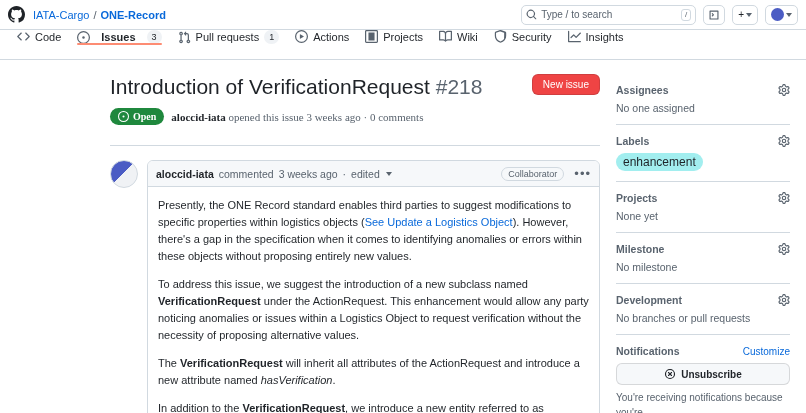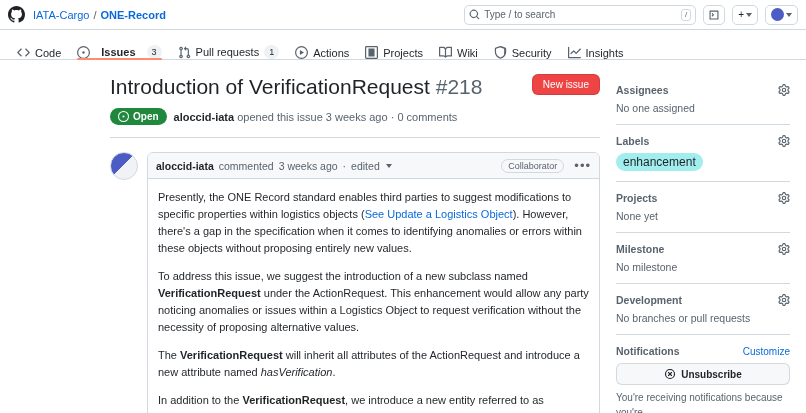--- a/index.html
+++ b/index.html
@@ -24,21 +24,21 @@
     gap: 8px;
   }
   .gh-logo { width: 17px; height: 17px; flex: 0 0 auto; }
   .breadcrumb { display: flex; align-items: center; gap: 4px; font-size: 11px; }
   .breadcrumb .owner { color: #0969da; }
   .breadcrumb .sep { color: #59636e; }
   .breadcrumb .repo { color: #0969da; font-weight: bold; }
 
   .topbar-right { margin-left: auto; display: flex; align-items: center; gap: 7px; }
   .search-box {
-    width: 232px; height: 20px;
+    width: 175px; height: 20px;
     border: 1px solid #d1d9e0; border-radius: 5px;
     display: flex; align-items: center; gap: 4px;
     padding: 0 4px;
     color: #59636e; font-size: 10px;
     background: #ffffff;
   }
   .search-box .mag { width: 11px; height: 11px; flex:0 0 auto; }
   .slash-key {
     margin-left: auto;
     border: 1px solid #d1d9e0; border-radius: 3px;
@@ -53,21 +53,21 @@
   .plus-btn {
     height: 20px; border: 1px solid #d1d9e0; border-radius: 5px;
     display:flex; align-items:center; gap:2px; padding: 0 5px;
     color:#1f2328; font-size: 10px;
   }
   .caret { width:0;height:0;border-left:3px solid transparent;border-right:3px solid transparent;border-top:4px solid #59636e; }
 
   
   .reponav {
     height: 30px;
-    display: flex; align-items: flex-end;
+    display: flex; align-items: flex-start;
     padding: 0 10px;
     border-bottom: 1px solid #d1d9e0;
     gap: 2px;
     background: #ffffff;
   }
   .navitem {
     display: flex; align-items: center; gap: 5px;
     padding: 0 7px;
     font-size: 11px;
     color: #1f2328;
@@ -102,21 +102,21 @@
   }
   .issue-number { color: #59636e; font-weight: 300; }
   .newissue-btn {
     margin-left: auto;
     background: #ef4444; color: #ffffff;
     font-size: 10px; font-weight: normal;
     border-radius: 6px; padding: 4px 10px;
     border: 1px solid rgba(31,35,40,0.15);
     white-space: nowrap;
   }
-  .meta-row { display: flex; align-items: center; gap: 7px; margin-top: 8px; padding-bottom: 12px; border-bottom: 1px solid #d1d9e0; }
+  .meta-row { display: flex; align-items: center; gap: 7px; margin-top: 8px; padding-bottom: 20px; border-bottom: 1px solid #d1d9e0; font-family: Liberation Serif, serif; }
   .state-badge {
     background: #1f883d; color: #fff;
     border-radius: 12px; padding: 3px 8px;
     font-size: 10px; font-weight: bold;
     display: inline-flex; align-items: center; gap: 4px;
   }
   .state-badge .dot-ic { width: 11px; height: 11px; }
   .meta-text { font-size: 11px; color: #59636e; }
   .meta-text b { color: #1f2328; font-weight: bold; }
 

